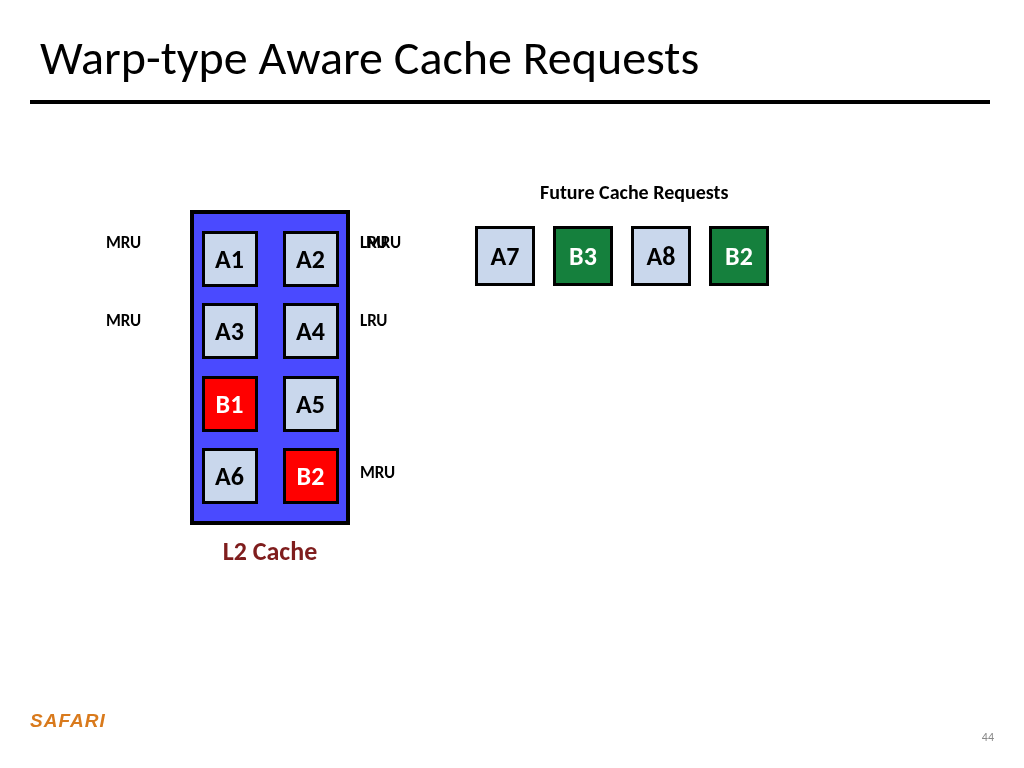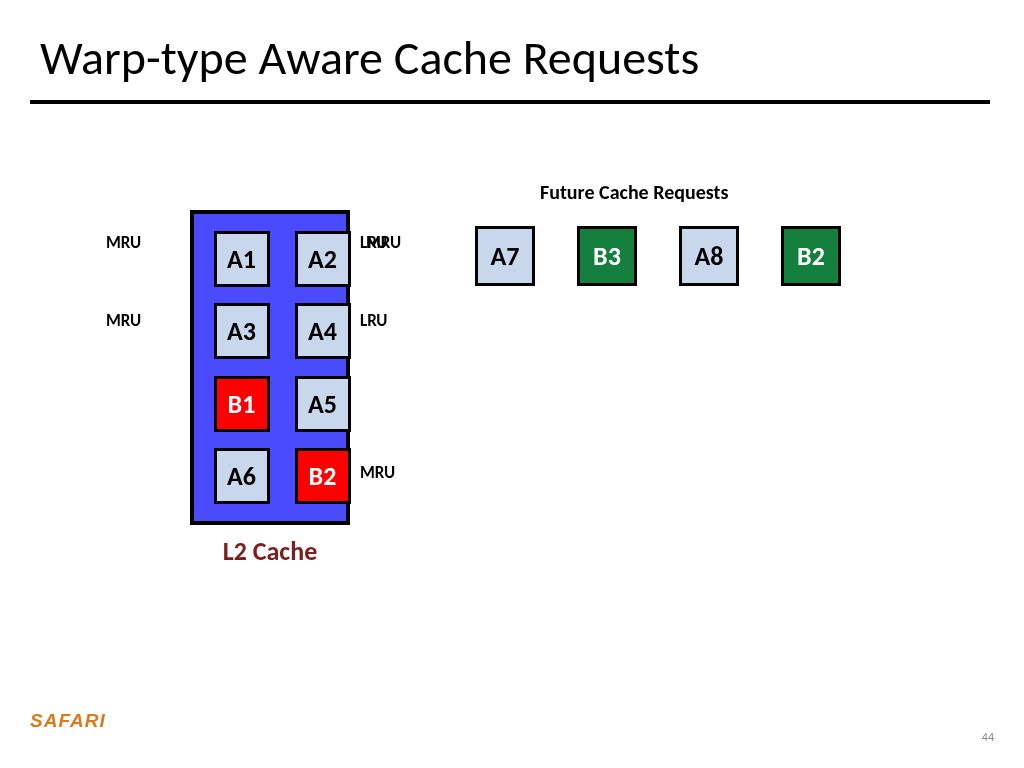--- a/index.html
+++ b/index.html
@@ -41,21 +41,20 @@
     position: absolute;
     left: 0; top: 0; width: 100%; height: 100%;
     display: flex;
     flex-direction: column;
     justify-content: space-evenly;
     align-items: center;
   }
   .cache-row {
     display: flex;
     gap: 25px;
-    padding-left: 24px;
   }
   .cell {
     width: 56px;
     height: 56px;
     border: 3px solid #000;
     box-sizing: border-box;
     display: flex;
     align-items: center;
     justify-content: center;
     font-size: 26px;
@@ -85,21 +84,21 @@
     top: 180px;
     font-size: 20px;
     font-weight: bold;
     color: #000;
   }
   .future-row {
     position: absolute;
     left: 475px;
     top: 226px;
     display: flex;
-    gap: 42px;
+    gap: 18px;
   }
   .fcell {
     width: 60px;
     height: 60px;
     border: 3px solid #000;
     box-sizing: border-box;
     display: flex;
     align-items: center;
     justify-content: center;
     font-size: 26px;

